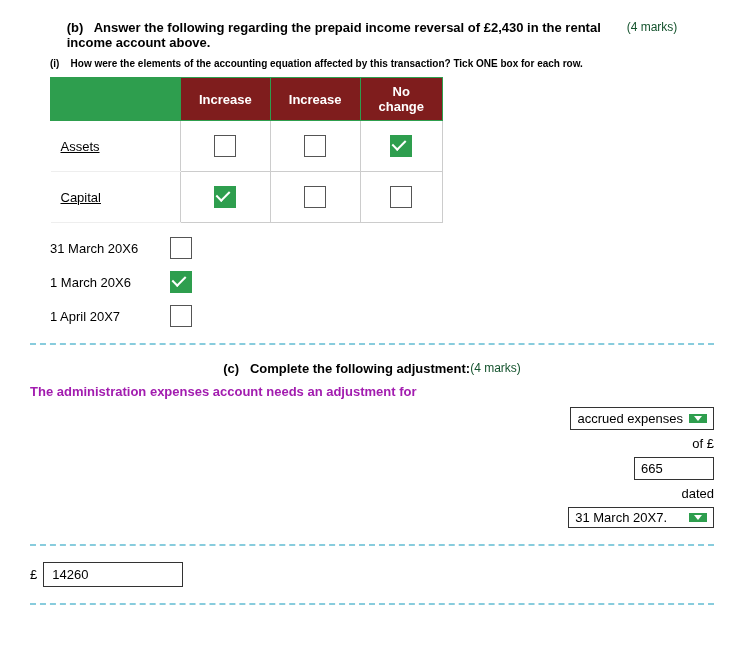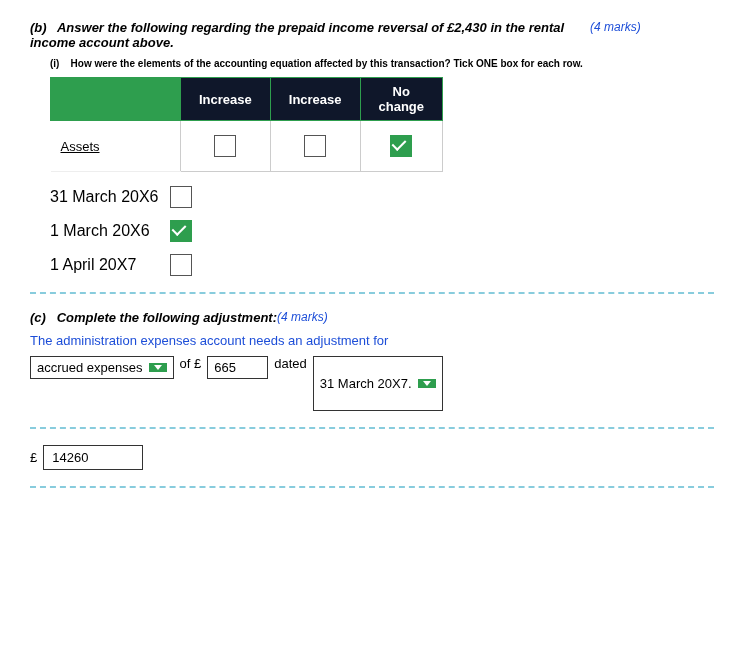--- a/index.html
+++ b/index.html
@@ -10,53 +10,52 @@
       color: #000;
       width: 744px;
       min-height: 647px;
       padding: 20px 30px;
     }
     .section {
       margin-bottom: 16px;
     }
     .section-header {
       display: flex;
-      justify-content: flex-start;
+      justify-content: center;
       align-items: flex-start;
       margin-bottom: 8px;
-      font-style: italic;
     }
     .section-label {
       font-weight: bold;
       font-size: 13px;
       max-width: 560px;
     }
     .marks {
       font-size: 12px;
-      color: #1d4ed8;
+      color: #14532d;
       white-space: nowrap;
     }
     .sub-question {
       margin-left: 20px;
       margin-bottom: 10px;
     }
     .sub-question-label {
       font-weight: bold;
       font-size: 10px;
       margin-bottom: 8px;
     }
 
     
     .accounting-table {
       border-collapse: collapse;
       margin-top: 8px;
       margin-bottom: 14px;
     }
     .accounting-table th {
-      background-color: #0f172a;
+      background-color: #7f1d1d;
       color: #fff;
       font-weight: bold;
       padding: 6px 18px;
       font-size: 13px;
       text-align: center;
       border: 1px solid #2e9e4e;
     }
     .accounting-table th.empty {
       background-color: #2e9e4e;
       min-width: 130px;
@@ -106,43 +105,44 @@
     }
 
     
     .date-option {
       display: flex;
       align-items: center;
       margin-bottom: 12px;
       gap: 10px;
     }
     .date-label {
-      font-size: 16px;
+      font-size: 13px;
       min-width: 110px;
     }
 
     
     .divider {
       border: none;
       border-top: 2px dashed #5bc; 
       margin: 16px 0;
       border-color: #88ccdd;
     }
 
     
     .part-c {
       margin-bottom: 16px;
     }
     .statement-row {
       display: flex;
-      align-items: flex-start;
+      align-items: flex-end;
       gap: 6px;
       flex-wrap: wrap;
       margin-top: 8px;
       font-size: 13px;
+      flex-direction: column;
     }
     .dropdown-box {
       display: inline-flex;
       align-items: center;
       border: 1px solid #333;
       padding: 3px 6px;
       font-size: 13px;
       background: #fff;
       gap: 4px;
     }
@@ -158,50 +158,51 @@
       width: 0;
       height: 0;
       border-left: 4px solid transparent;
       border-right: 4px solid transparent;
       border-top: 5px solid #fff;
     }
     .input-field {
       border: 1px solid #333;
       padding: 3px 6px;
       font-size: 13px;
-      width: 61px;
+      width: 80px;
     }
     .dated-dropdown {
       display: inline-flex;
       align-items: center;
       border: 1px solid #333;
-      padding: 19px 6px;
-      font-size: 13px;
-      gap: 4px;
+      padding: 2px 6px;
+      font-size: 13px;
+      gap: 20px;
     }
 
     
     .part-d {
       margin-bottom: 10px;
     }
     .answer-field {
       display: flex;
       align-items: center;
       gap: 6px;
       margin-top: 10px;
     }
     .answer-input {
       border: 1px solid #333;
       padding: 4px 8px;
       font-size: 13px;
-      width: 100px;
+      width: 140px;
     }
     .green-text {
-      color: #1d4ed8;
-      font-size: 13px;
+      color: #a21caf;
+      font-size: 13px;
+      font-weight: bold;
     }
   </style>
 </head>
 <body>
 
 <div class="section">
   <div class="section-header">
     <div class="section-label">
       <span>(b)</span>
       &nbsp;
@@ -232,20 +233,32 @@
           <td class="checkbox-cell">
             <div class="checkbox-box"></div>
           </td>
           <td class="checkbox-cell">
             <div class="checkbox-box"></div>
           </td>
           <td class="checkbox-cell">
             <div class="checkbox-box checked"></div>
           </td>
         </tr>
+        <tr>
+          <td class="row-label">Capital</td>
+          <td class="checkbox-cell">
+            <div class="checkbox-box checked"></div>
+          </td>
+          <td class="checkbox-cell">
+            <div class="checkbox-box"></div>
+          </td>
+          <td class="checkbox-cell">
+            <div class="checkbox-box"></div>
+          </td>
+        </tr>
       </tbody>
     </table>
   </div>
 
   <div class="sub-question">
 
     <div class="date-option">
       <span class="date-label">31 March 20X6</span>
       <div class="checkbox-box"></div>
     </div>

